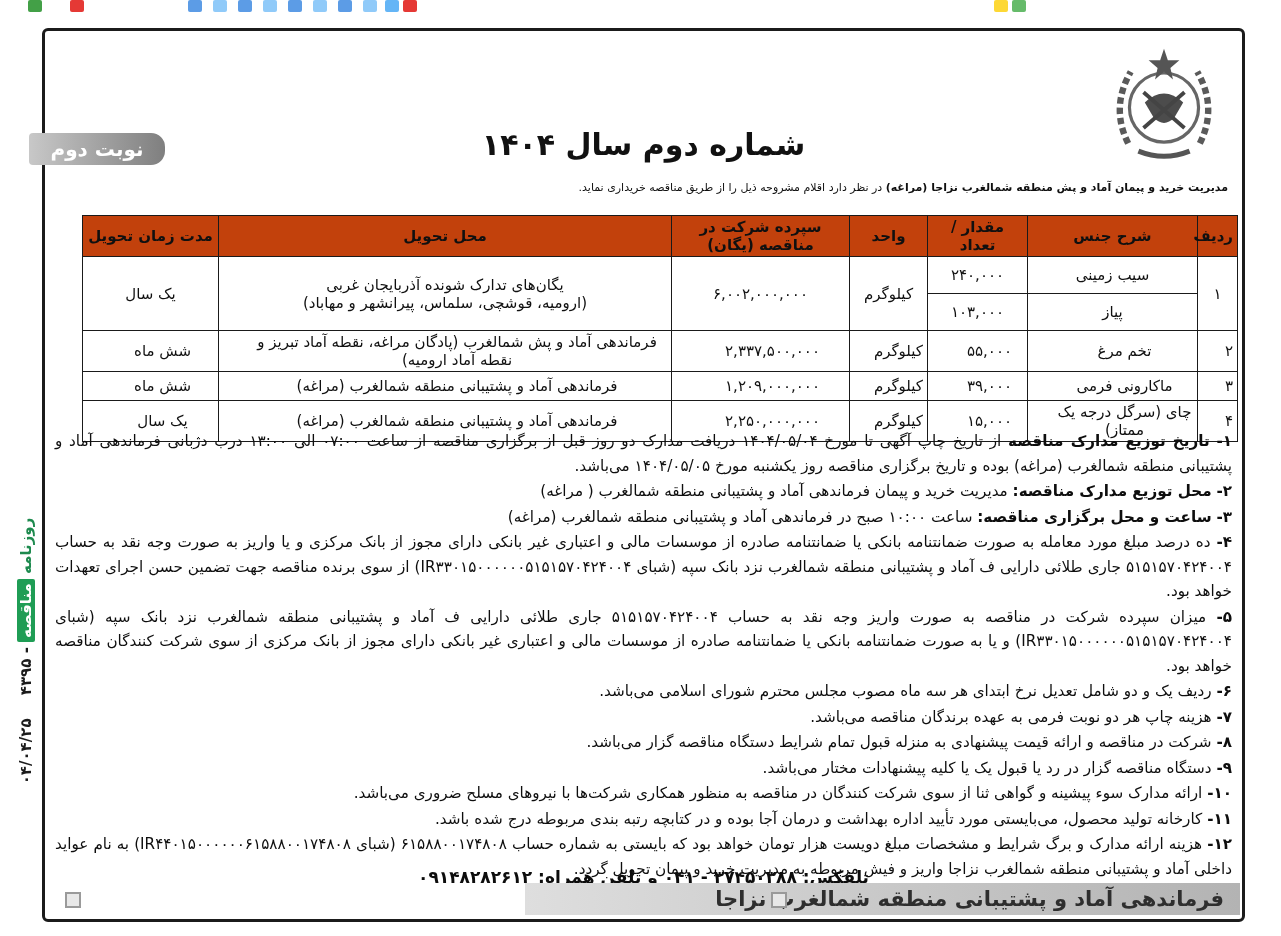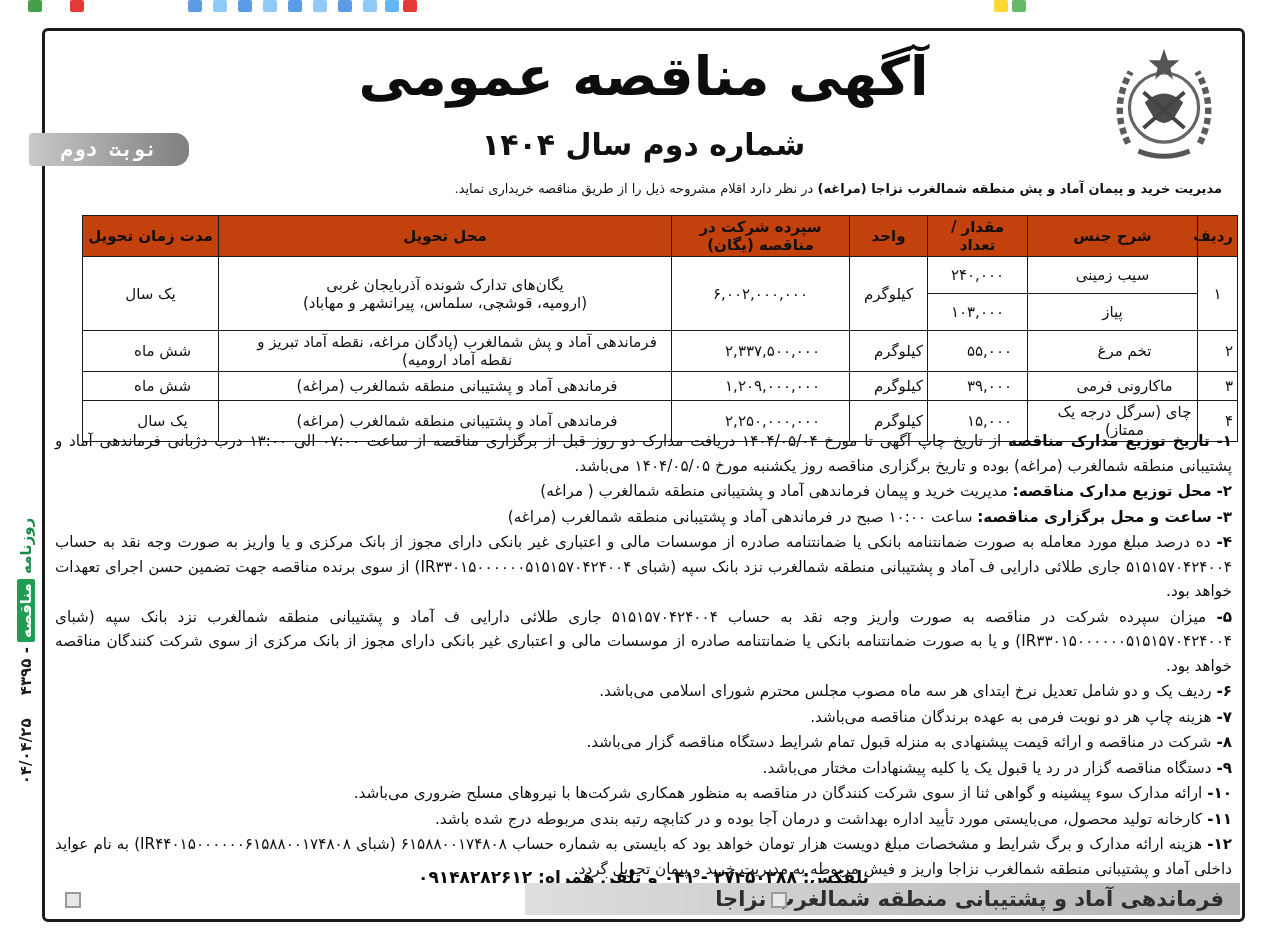--- a/index.html
+++ b/index.html
@@ -12,25 +12,25 @@
   
   .doc { position:absolute; left:42px; top:28px; width:1203px; height:894px;
          border:3px solid #1b1b1b; border-radius:6px; background:#fff; direction:rtl; }
 
   
   .emblem { position:absolute; top:10px; right:14px; width:128px; height:128px; }
   .title { position:absolute; top:14px; right:170px; left:170px; text-align:center;
            font-size:54px; font-weight:bold; color:#0d0d0d; letter-spacing:1px; }
   .subtitle { position:absolute; top:96px; right:170px; left:170px; text-align:center;
               font-size:30px; font-weight:bold; color:#111; }
-  .nobat { position:absolute; top:102px; left:-16px; width:160px; text-align:center;
+  .nobat { position:absolute; top:102px; left:-16px; width:136px; text-align:center;
            background:linear-gradient(to left,#7f7f7f,#c8c8c8); color:#fff;
-           font-size:20px; font-weight:bold; padding:4px 10px; border-radius:4px 14px 14px 4px;font-family:Liberation Mono, monospace; }
-
-  .intro { position:absolute; top:150px; right:20px; left:14px; font-size:13px; color:#101010; }
+           font-size:20px; font-weight:bold; padding:4px 10px; border-radius:4px 14px 14px 4px; }
+
+  .intro { position:absolute; top:150px; right:14px; left:14px; font-size:11px; color:#101010; }
   .intro .b { font-weight:bold; }
 
   
   table.items { position:absolute; top:184px; right:4px; width:1155px; border-collapse:collapse;
                 table-layout:fixed; direction:rtl; }
   table.items th, table.items td { border:1.5px solid #1a1a1a; text-align:center;
                 vertical-align:middle; font-size:15px; color:#101010; padding:2px 4px; }
   table.items th { background:#c2410c; font-weight:bold; height:30px; }
   tr.r-sub td { height:37px; }
   tr.r-sm td { height:29px;padding-left:28px; }
@@ -106,21 +106,20 @@
       <path d="M22,80 Q8,52 24,24" stroke="#5a5a5a" stroke-width="5" fill="none" stroke-dasharray="5,3"></path>
       <path d="M78,80 Q92,52 76,24" stroke="#5a5a5a" stroke-width="5" fill="none" stroke-dasharray="5,3"></path>
       <circle cx="50" cy="52" r="27" fill="none" stroke="#666" stroke-width="2.5"></circle>
       <polygon points="50,6 53,15 62,15 55,21 57,30 50,24 43,30 45,21 38,15 47,15" fill="#555"></polygon>
       <path d="M35,48 Q50,34 65,48 L58,60 Q50,68 42,60 Z" fill="#4c4c4c"></path>
       <line x1="34" y1="68" x2="66" y2="40" stroke="#444" stroke-width="3"></line>
       <line x1="66" y1="68" x2="34" y2="40" stroke="#444" stroke-width="3"></line>
       <path d="M30,86 Q50,94 70,86" stroke="#555" stroke-width="4" fill="none"></path>
     </svg>
 
-    <div class="title">آگهی مناقصه عمومی</div>
     <div class="subtitle">شماره دوم سال ۱۴۰۴</div>
     <div class="nobat">نوبت دوم</div>
 
     <div class="intro">
       <span class="b">مدیریت خرید و پیمان آماد و پش منطقه شمالغرب نزاجا (مراغه)</span><span> در نظر دارد اقلام مشروحه ذیل را از طریق مناقصه خریداری نماید.</span>
     </div>
 
     <table class="items">
       <colgroup>
         <col style="width:40px">

